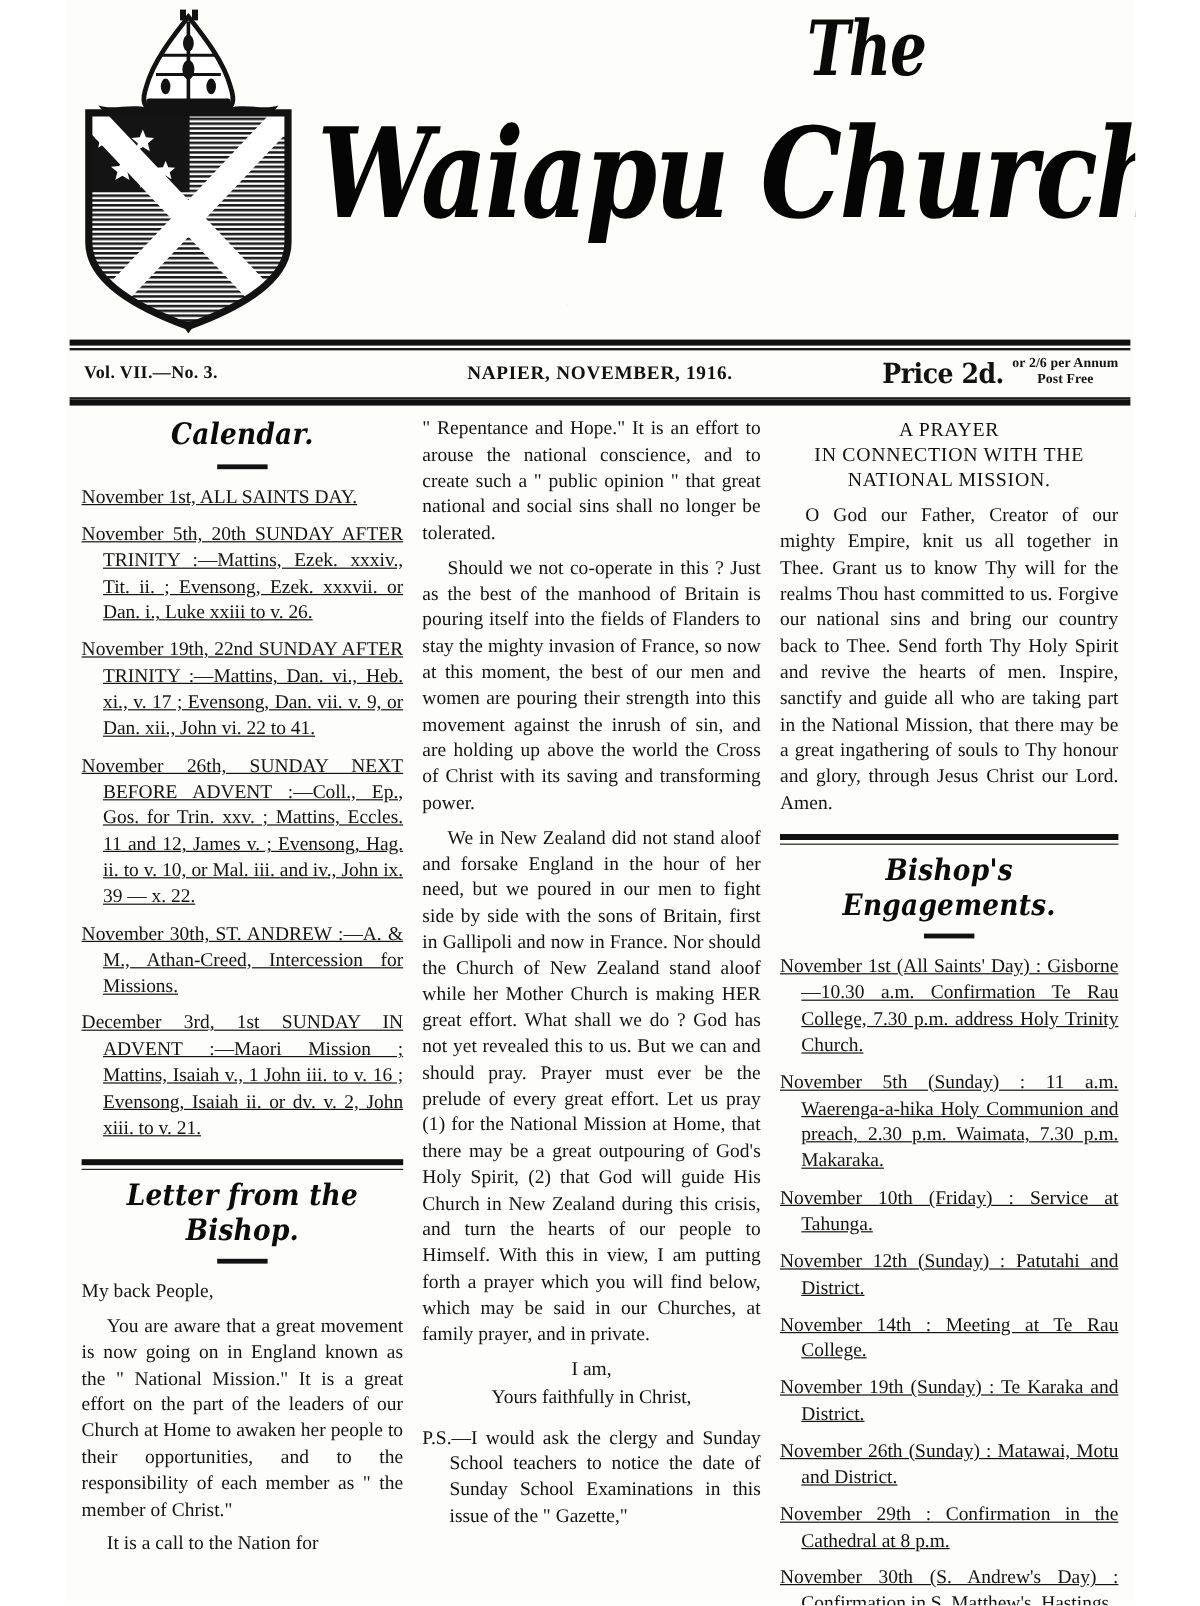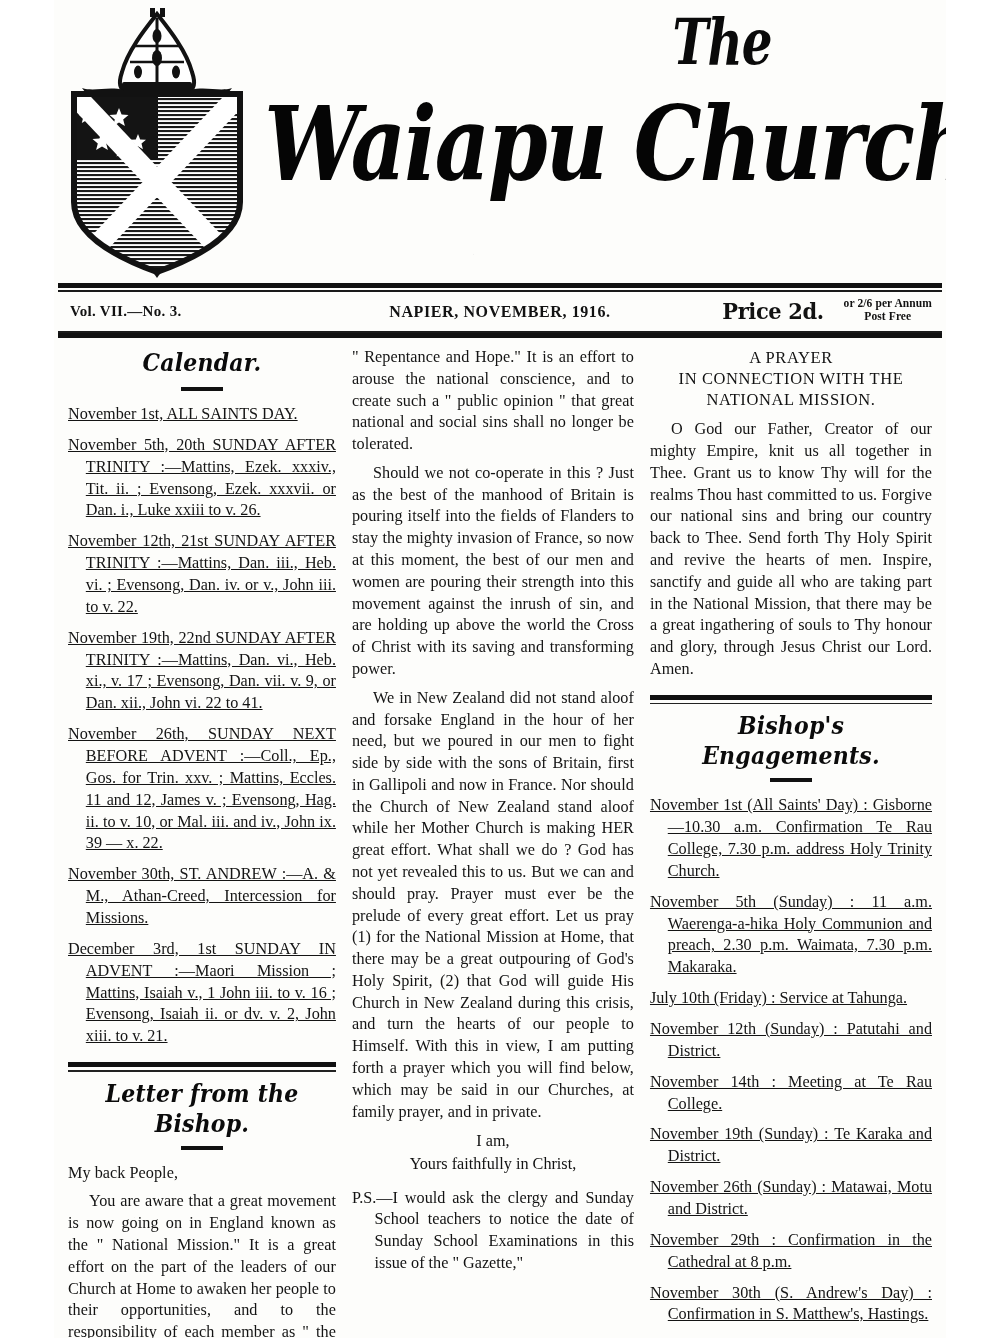--- a/index.html
+++ b/index.html
@@ -110,21 +110,21 @@
     font-weight: bold;
     font-size: 16px;
     letter-spacing: 0.6px;
   }
   .folio-right {
     position: absolute;
     right: 10px;
     top: 2px;
     display: flex;
     align-items: center;
-    gap: 20px;
+    gap: 7px;
   }
   .price-main {
     font-family: "DejaVu Serif", serif;
     font-weight: bold;
     font-size: 21px;
     letter-spacing: -0.4px;
     transform: scaleY(1.1);
   }
   .price-sub {
     font-family: Liberation Serif, serif;
@@ -317,21 +317,20 @@
   <div class="columns">
 
     <div class="col col-left">
 
       <div>
         <div class="gothic-head">Calendar.</div>
         <div class="head-rule"></div>
 
         <div class="entry">November 1st, ALL SAINTS DAY.</div>
         <div class="entry">November 5th, 20th SUNDAY AFTER TRINITY :—Mattins, Ezek. xxxiv., Tit. ii. ; Evensong, Ezek. xxxvii. or Dan. i., Luke xxiii to v. 26.</div>
-        <div class="entry">November 12th, 21st SUNDAY AFTER TRINITY :—Mattins, Dan. iii., Heb. vi. ; Evensong, Dan. iv. or v., John iii. to v. 22.</div>
         <div class="entry">November 19th, 22nd SUNDAY AFTER TRINITY :—Mattins, Dan. vi., Heb. xi., v. 17 ; Evensong, Dan. vii. v. 9, or Dan. xii., John vi. 22 to 41.</div>
         <div class="entry">November 26th, SUNDAY NEXT BEFORE ADVENT :—Coll., Ep., Gos. for Trin. xxv. ; Mattins, Eccles. 11 and 12, James v. ; Evensong, Hag. ii. to v. 10, or Mal. iii. and iv., John ix. 39 — x. 22.</div>
         <div class="entry">November 30th, ST. ANDREW :—A. &amp; M., Athan-Creed, Intercession for Missions.</div>
         <div class="entry">December 3rd, 1st SUNDAY IN ADVENT :—Maori Mission ; Mattins, Isaiah v., 1 John iii. to v. 16 ; Evensong, Isaiah ii. or dv. v. 2, John xiii. to v. 21.</div>
       </div>
 
       <div class="section-divider">
         <div class="bar1"></div>
         <div class="bar2"></div>
       </div>
@@ -374,21 +373,21 @@
         <div class="bar1"></div>
         <div class="bar2"></div>
       </div>
 
       <div>
         <div class="gothic-head">Bishop's Engagements.</div>
         <div class="head-rule"></div>
 
         <div class="entry">November 1st (All Saints' Day) : Gisborne—10.30 a.m. Confirmation Te Rau College, 7.30 p.m. address Holy Trinity Church.</div>
         <div class="entry">November 5th (Sunday) : 11 a.m. Waerenga-a-hika Holy Communion and preach, 2.30 p.m. Waimata, 7.30 p.m. Makaraka.</div>
-        <div class="entry">July 10th (Friday) : Service at Tahunga.</div>
+        <div class="entry">November 10th (Friday) : Service at Tahunga.</div>
         <div class="entry">November 12th (Sunday) : Patutahi and District.</div>
         <div class="entry">November 14th : Meeting at Te Rau College.</div>
         <div class="entry">November 19th (Sunday) : Te Karaka and District.</div>
         <div class="entry">November 26th (Sunday) : Matawai, Motu and District.</div>
         <div class="entry">November 29th : Confirmation in the Cathedral at 8 p.m.</div>
         <div class="entry">November 30th (S. Andrew's Day) : Confirmation in S. Matthew's, Hastings.</div>
         <div class="entry">December 3rd : Porangahau and District,</div>
       </div>
     </div>
 

